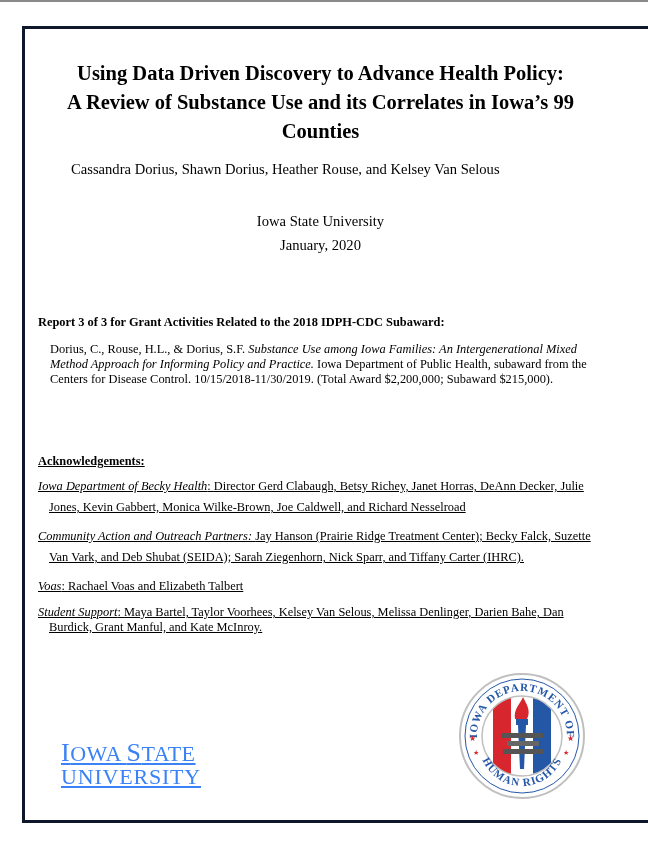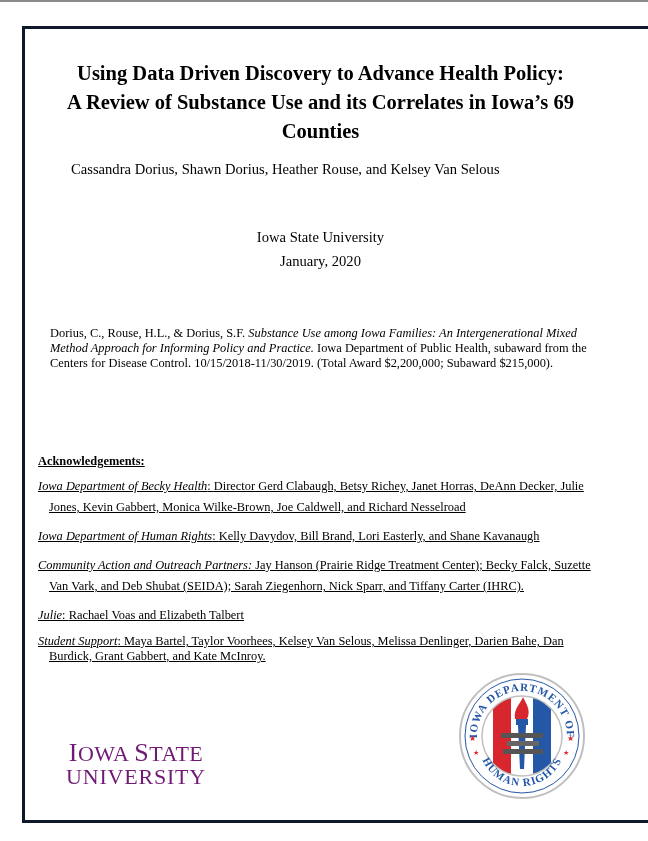--- a/index.html
+++ b/index.html
@@ -44,21 +44,20 @@
       left: 46px; top: 132px;
       font-size: 14.6px;
     }
     .affil {
       position: absolute;
       left: 0; top: 180px;
       width: 591px;
       text-align: center;
       font-size: 14.6px;
       line-height: 24px;
-      margin-top: 16px;
     }
     .section {
       position: absolute;
       left: 13px;
       width: 565px;
       font-size: 12.4px;
     }
     .report-section { top: 285px; }
     .ack-section { top: 424px; text-decoration: underline; }
     .heading {
@@ -85,23 +84,24 @@
       line-height: 15px;
     }
     .ack-para .org { font-style: italic; }
     .citation .ital { font-style: italic; }
 
     
     .logo-isu {
       position: absolute;
       left: 36px; top: 712px;
       width: 150px;
-      color: #701a75;
+      color: #3b82f6;
       font-family: "Liberation Serif", "DejaVu Serif", serif;
-      text-align: center;
+      text-align: left;
+      text-decoration: underline;
     }
     .logo-isu .l1 {
       font-size: 22px;
       line-height: 24px;
       letter-spacing: 0.5px;
     }
     .logo-isu .l1 .big { font-size: 26px; }
     .logo-isu .l2 {
       font-size: 22px;
       line-height: 22px;
@@ -120,47 +120,47 @@
   </style>
 </head>
 <body>
 
 <div class="top-rule"></div>
 
 <div class="page-frame">
 
   <div class="title-block">
     <span class="title-line">Using Data Driven Discovery to Advance Health Policy:</span>
-    <span class="title-line">A Review of Substance Use and its Correlates in Iowa’s 69</span>
+    <span class="title-line">A Review of Substance Use and its Correlates in Iowa’s 99</span>
     <span class="title-line">Counties</span>
   </div>
 
   <div class="authors">Cassandra Dorius, Shawn Dorius, Heather Rouse, and Kelsey Van Selous</div>
 
   <div class="affil">
     <div>Iowa State University</div>
     <div>January, 2020</div>
   </div>
 
   <div class="section report-section">
+    <p class="heading">Report 3 of 3 for Grant Activities Related to the 2018 IDPH-CDC Subaward:</p>
     <p class="citation"><span>Dorius, C., Rouse, H.L., &amp; Dorius, S.F. </span><span class="ital">Substance Use among Iowa Families: An Intergenerational Mixed Method Approach for Informing Policy and Practice.</span><span> Iowa Department of Public Health, subaward from the Centers for Disease Control. 10/15/2018-11/30/2019. (Total Award $2,200,000; Subaward $215,000).</span></p>
   </div>
 
   <div class="section ack-section">
     <p class="heading">Acknowledgements:</p>
 
     <p class="ack-para"><span class="org">Iowa Department of Becky Health</span><span>: </span><span>Director Gerd Clabaugh, Betsy Richey, Janet Horras, DeAnn Decker, Julie Jones, Kevin Gabbert, Monica Wilke-Brown, Joe Caldwell, and Richard Nesselroad</span></p>
 
-    <p class="ack-para"><span class="org">Iowa Department of Human Rights</span><span>: </span><span>Kelly Davydov, Bill Brand, Lori Easterly, and Shane Kavanaugh</span></p>
 
     <p class="ack-para"><span class="org">Community Action and Outreach Partners:</span><span> </span><span>Jay Hanson (Prairie Ridge Treatment Center); Becky Falck, Suzette Van Vark, and Deb Shubat (SEIDA); Sarah Ziegenhorn, Nick Sparr, and Tiffany Carter (IHRC).</span></p>
 
-    <p class="ack-para"><span class="org">Julie</span><span>: </span><span>Rachael Voas and Elizabeth Talbert</span></p>
-
-    <p class="ack-para tight"><span class="org">Student Support</span><span>: </span><span>Maya Bartel, Taylor Voorhees, Kelsey Van Selous, Melissa Denlinger, Darien Bahe, Dan Burdick, Grant Gabbert, and Kate McInroy.</span></p>
+    <p class="ack-para"><span class="org">Voas</span><span>: </span><span>Rachael Voas and Elizabeth Talbert</span></p>
+
+    <p class="ack-para tight"><span class="org">Student Support</span><span>: </span><span>Maya Bartel, Taylor Voorhees, Kelsey Van Selous, Melissa Denlinger, Darien Bahe, Dan Burdick, Grant Manful, and Kate McInroy.</span></p>
   </div>
 
   <div class="logo-isu">
     <div class="l1"><span class="big">I</span><span>OWA </span><span class="big">S</span><span>TATE</span></div>
     <div class="l2">UNIVERSITY</div>
   </div>
 
 
   <div class="logo-idhr">
     <svg width="130" height="130" viewBox="0 0 130 130">

